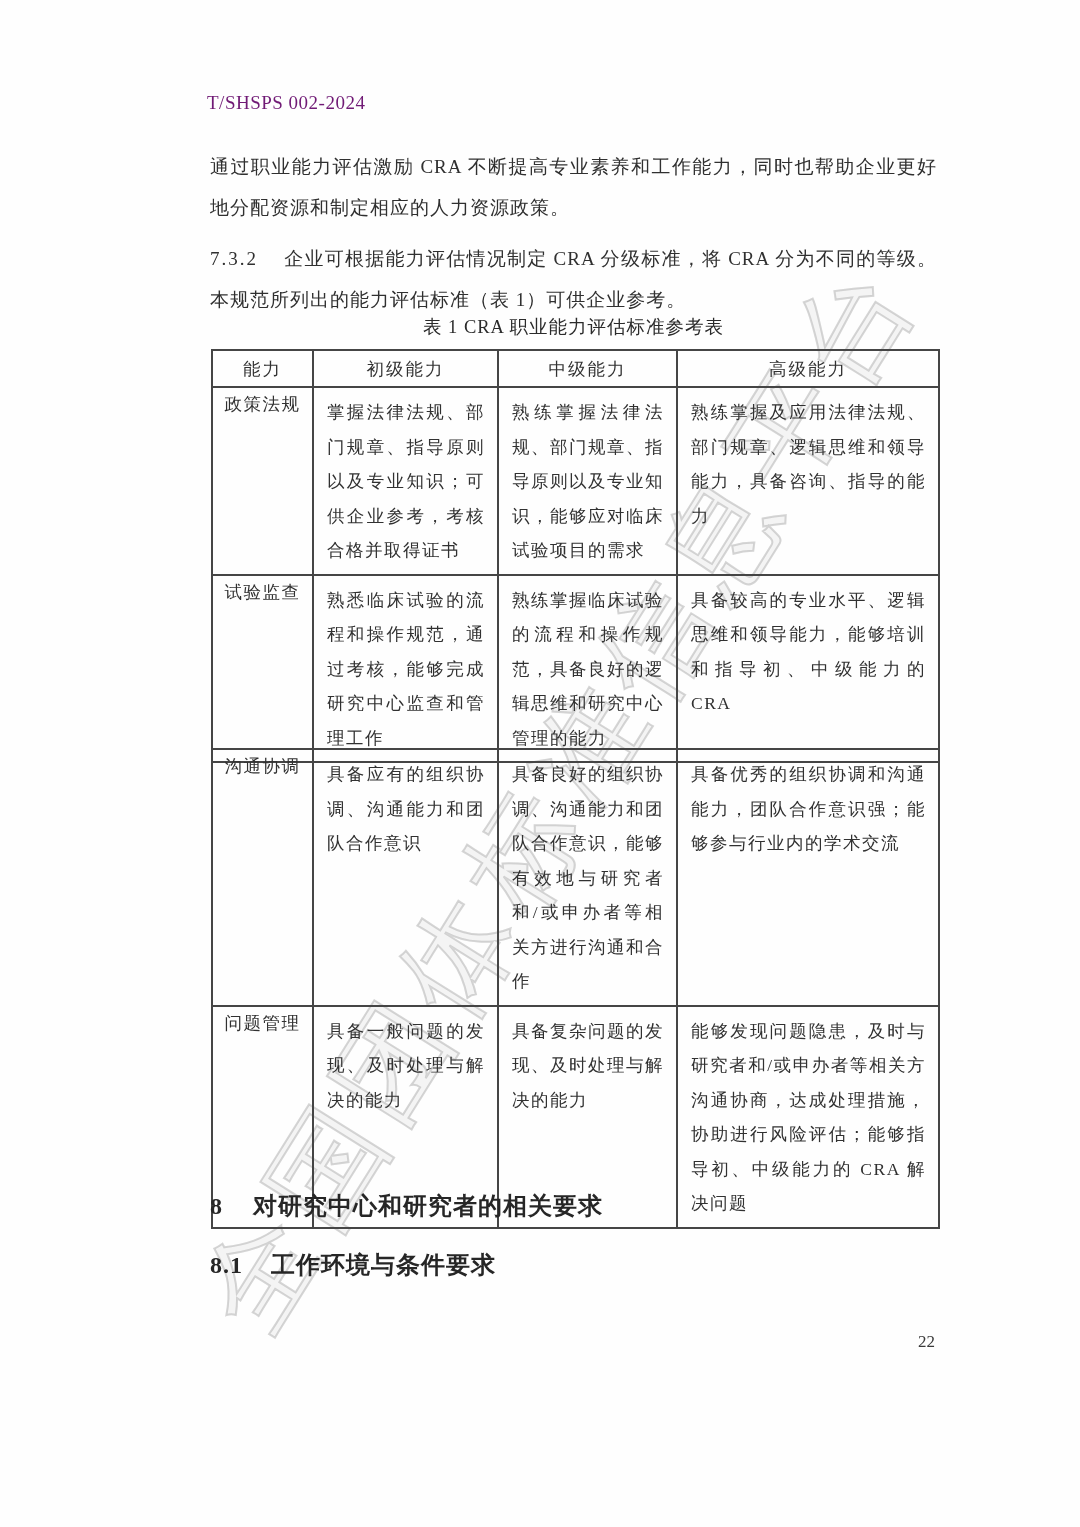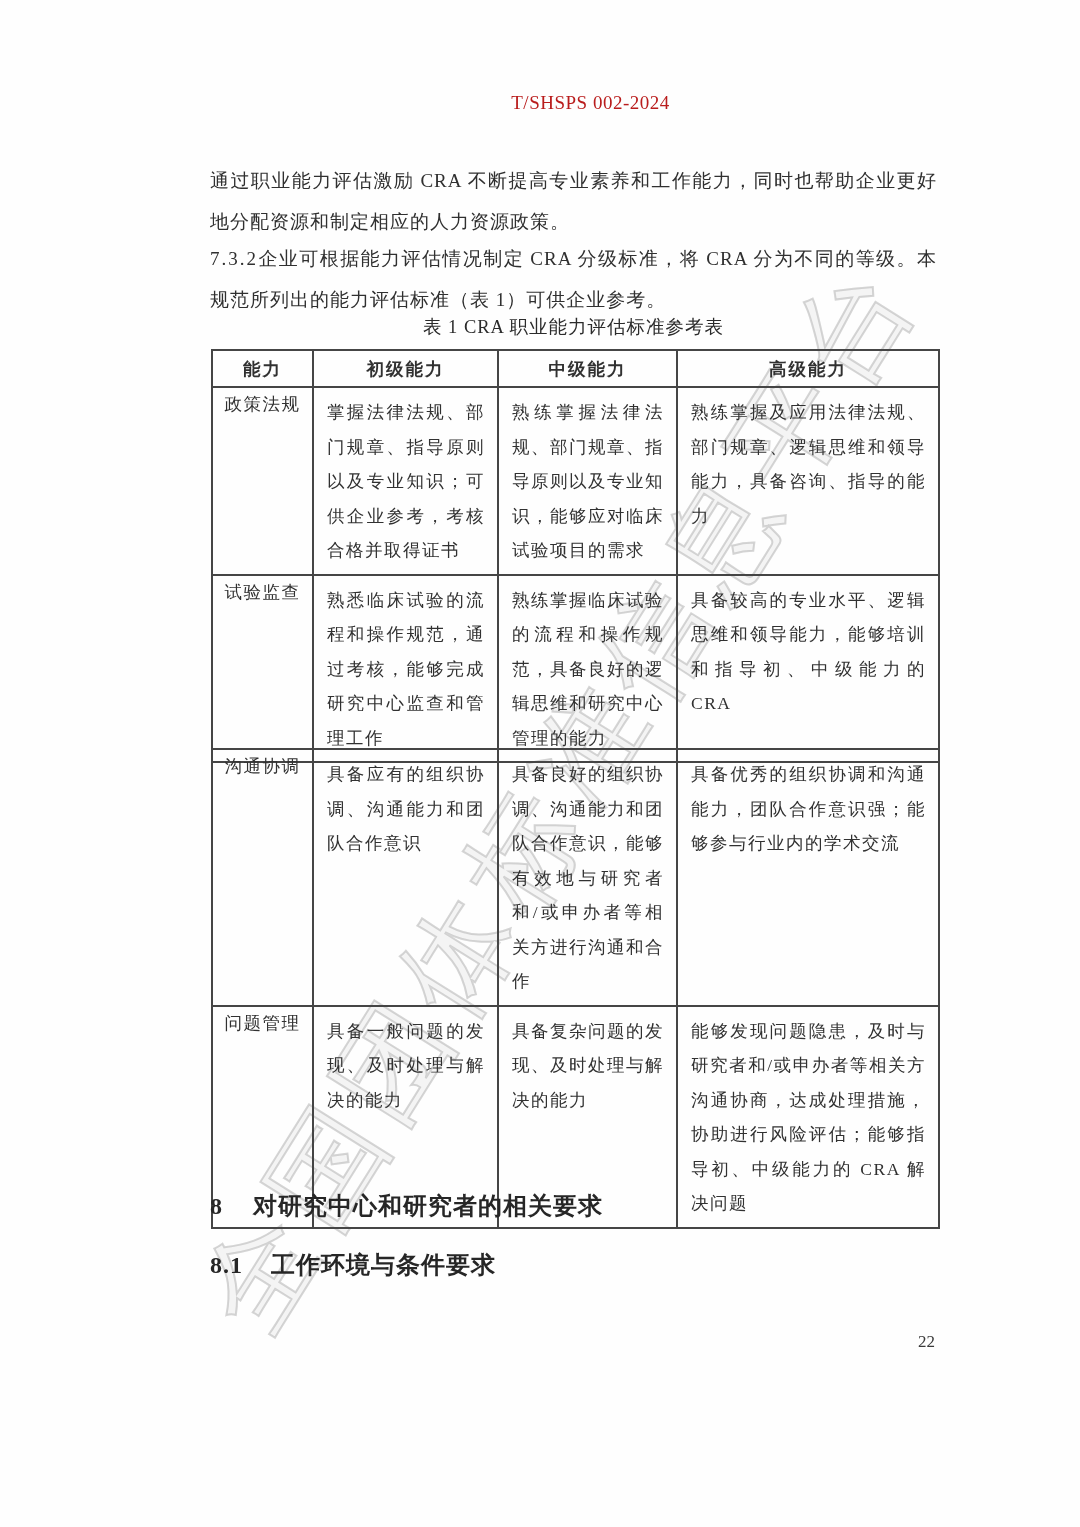--- a/index.html
+++ b/index.html
@@ -26,37 +26,37 @@
     color:rgba(0,0,0,0.04);
     -webkit-text-stroke:2px rgba(178,178,178,0.55);
     transform:rotate(-58deg);
     transform-origin:center center;
     white-space:nowrap;
     pointer-events:none;
     user-select:none;
   }
   .doc-header {
     position:absolute;
-    top:92px; left:228px; width:725px;
-    text-align:center;
+    top:92px; left:207px; width:725px;
+    text-align:left;
     font-size:19px;
     letter-spacing:0.5px;
-    color:#b91c1c;
+    color:#701a75;
   }
   .para {
     position:absolute;
     left:210px; width:727px;
     font-size:19px;
     line-height:41px;
     text-align:justify;
     letter-spacing:1px;
     color:#303030;
   }
-  .para .num { letter-spacing:2px; }
-  .p1 { top:160px; }
+  .para .num { margin-right:26px; letter-spacing:2px; }
+  .p1 { top:146px; }
   .p2 { top:238px; }
   .caption {
     position:absolute;
     top:314px; left:210px; width:727px;
     text-align:center;
     font-size:18.5px;
     letter-spacing:1px;
     color:#2b2b2b;
   }
   table.tbl {
@@ -68,21 +68,21 @@
   .tbl-1 { top:349px; }
   .tbl-2 { top:748px; }
   table.tbl th, table.tbl td {
     border:2px solid #454545;
     font-size:17.5px;
     color:#313131;
     vertical-align:top;
   }
   table.tbl th {
     height:37px;
-    font-weight:bold;
+    font-weight:normal;
     text-align:center;
     vertical-align:middle;
     letter-spacing:2px;
     padding:2px 4px;
   }
   td.cat {
     text-align:center;
     vertical-align:middle;
     letter-spacing:1.5px;
     padding:4px 2px;

